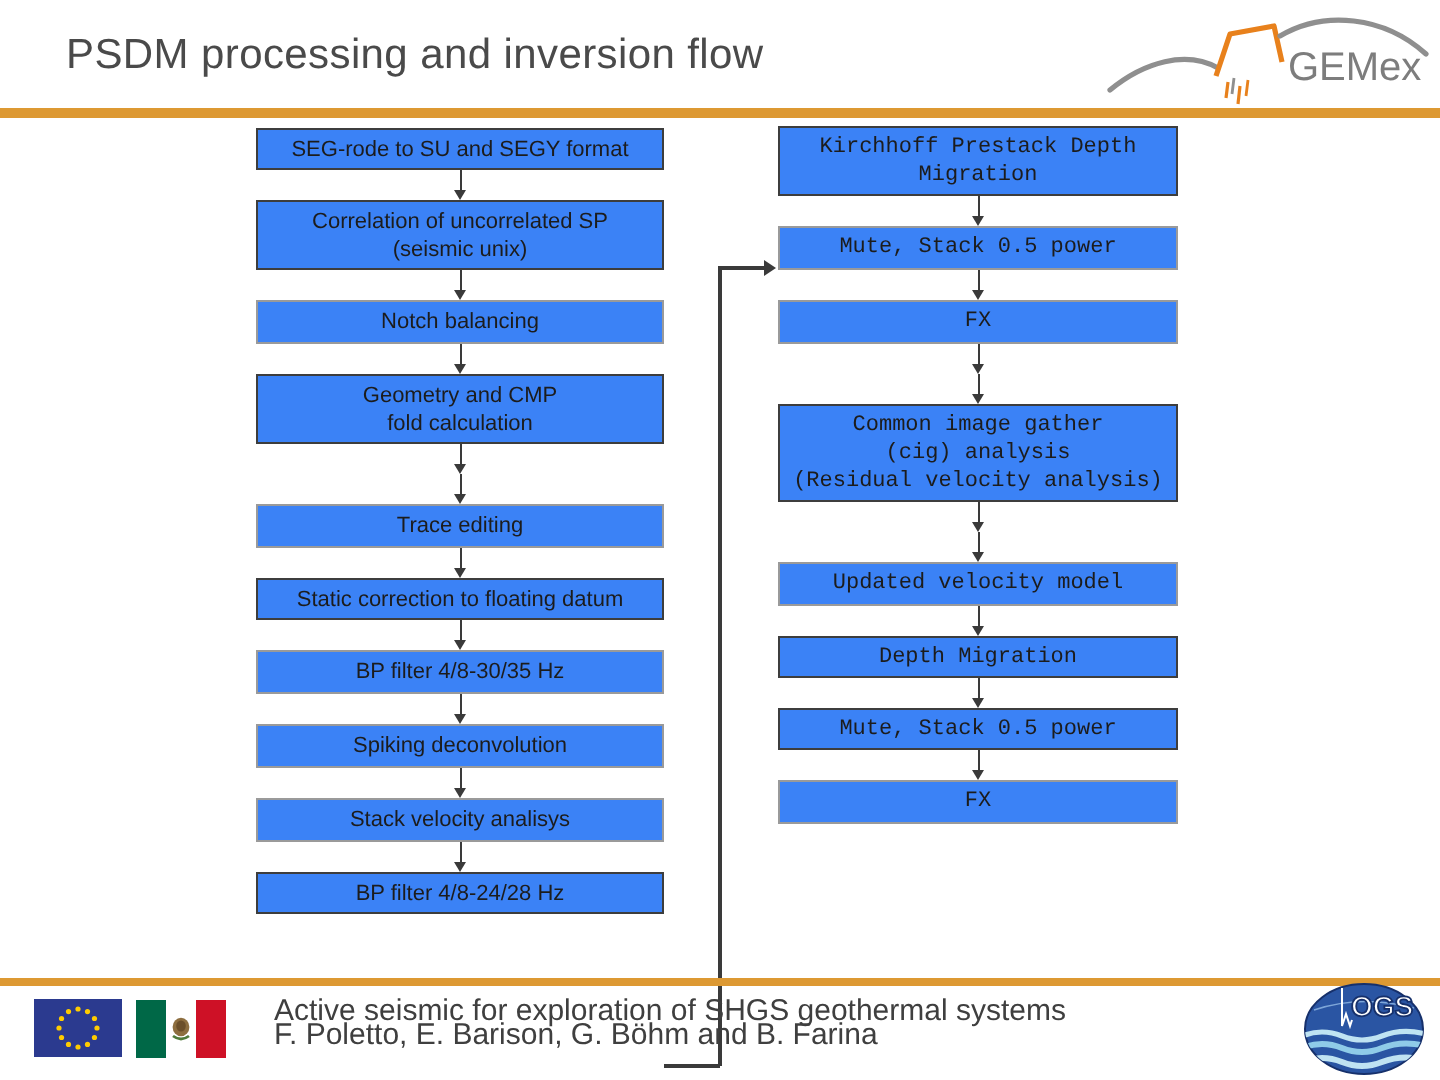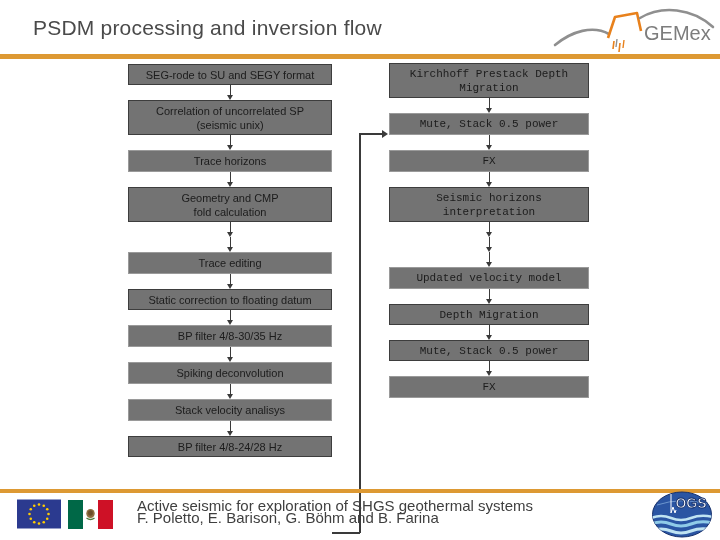--- a/index.html
+++ b/index.html
@@ -19,21 +19,21 @@
   .gemex-logo{position:absolute;left:552px;top:4px;width:164px;height:52px;}
   .divider{position:absolute;left:0;width:720px;background:var(--accent);}
   .divider.top{top:54px;height:5px;}
   .divider.bottom{top:489px;height:4px;}
 
   
   #flow{position:absolute;left:0;top:60px;width:720px;height:428px;}
   .flow-col{position:absolute;display:flex;flex-direction:column;}
   #flow-col-left{left:128px;top:4px;width:204px;}
   #flow-col-right{left:389px;top:3px;width:200px;font-family:Liberation Mono, monospace;}
-  .flow-box{background:#737373;border:1px solid var(--border-light);text-align:center;
+  .flow-box{background:#3b82f6;border:1px solid var(--border-light);text-align:center;
             font-size:11px;line-height:14px;padding:3px 2px;color:#1c1c1c;}
   .flow-box.strong{border:1.5px solid var(--border-strong);padding:2.5px 2px;}
   .connector{position:relative;height:15px;}
   .connector::before{content:'';position:absolute;left:50%;top:0;bottom:4px;width:1px;margin-left:-0.5px;background:var(--line-color);}
   .connector::after{content:'';position:absolute;left:50%;bottom:0;transform:translateX(-50%);
             border:3.5px solid transparent;border-bottom:0;border-top:5px solid var(--line-color);}
   
   .elbow{position:absolute;background:var(--line-color);}
   #elbow-bottom{left:332px;top:472px;width:28px;height:1.5px;}
   #elbow-vert{left:359px;top:73px;width:1.5px;height:400px;}
@@ -75,21 +75,21 @@
         <div class="flow-box strong">
           <div class="flow-line">SEG-rode to SU and SEGY format</div>
         </div>
         <div class="connector"></div>
         <div class="flow-box strong">
           <div class="flow-line">Correlation of uncorrelated SP</div>
           <div class="flow-line">(seismic unix)</div>
         </div>
         <div class="connector"></div>
         <div class="flow-box">
-          <div class="flow-line">Trace horizons</div>
+          <div class="flow-line">Notch balancing</div>
         </div>
         <div class="connector"></div>
         <div class="flow-box strong">
           <div class="flow-line">Geometry and CMP</div>
           <div class="flow-line">fold calculation</div>
         </div>
         <div class="connector"></div>
         <div class="connector"></div>
         <div class="flow-box">
           <div class="flow-line">Trace editing</div>
@@ -121,24 +121,26 @@
         </div>
         <div class="connector"></div>
         <div class="flow-box">
           <div class="flow-line">Mute, Stack 0.5 power</div>
         </div>
         <div class="connector"></div>
         <div class="flow-box">
           <div class="flow-line">FX</div>
         </div>
         <div class="connector"></div>
-        <div class="flow-box strong">
-          <div class="flow-line">Seismic horizons interpretation</div>
-        </div>
-        <div class="connector"></div>
+        <div class="connector"></div>
+        <div class="flow-box strong">
+          <div class="flow-line">Common image gather</div>
+          <div class="flow-line">(cig) analysis</div>
+          <div class="flow-line">(Residual velocity analysis)</div>
+        </div>
         <div class="connector"></div>
         <div class="connector"></div>
         <div class="flow-box">
           <div class="flow-line">Updated velocity model</div>
         </div>
         <div class="connector"></div>
         <div class="flow-box strong">
           <div class="flow-line">Depth Migration</div>
         </div>
         <div class="connector"></div>

